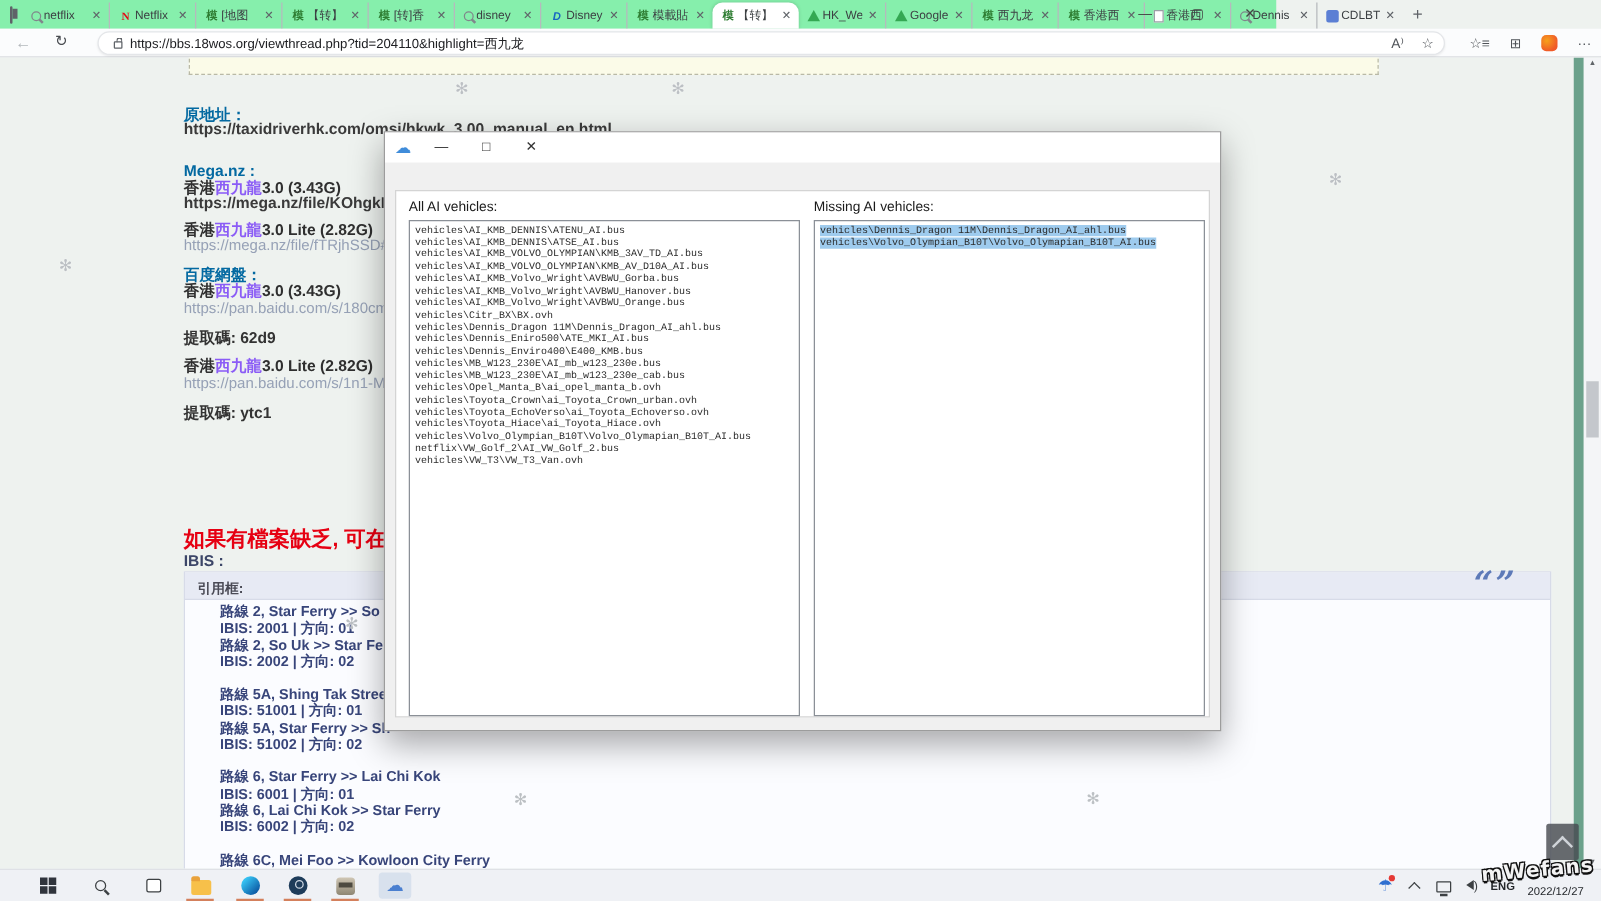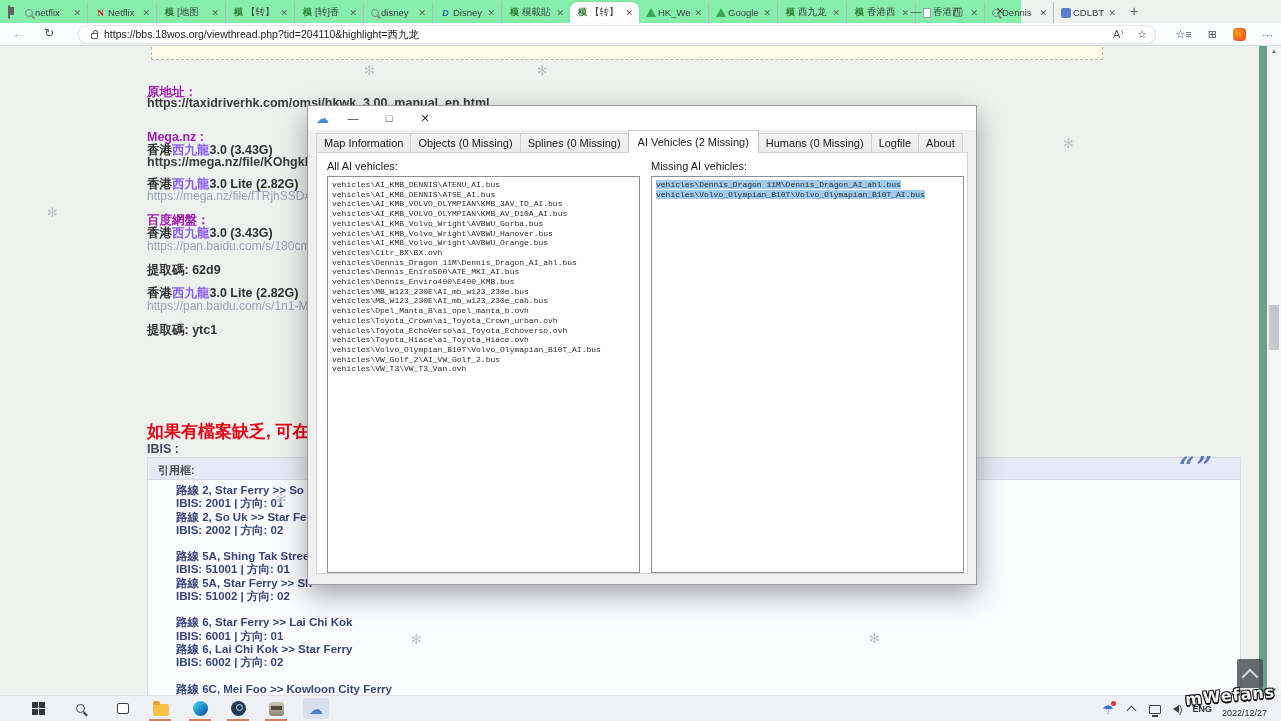--- a/index.html
+++ b/index.html
@@ -39,21 +39,21 @@
   #lock-icon:before { content:""; position:absolute; left:1px; top:-4px; width:3px; height:3px; border:1px solid #5f6368; border-bottom:none; border-radius:3px 3px 0 0; }
   #url-text { font-size:10.5px; color:#202124; white-space:nowrap; flex:1; }
   .obar-ic { font-size:11px; color:#4f5358; margin-left:14px; flex:none; }
   #toolbar-right { position:absolute; right:8px; top:2px; height:19px; display:flex; align-items:center; }
   #toolbar-right .obar-ic { margin-left:0; margin-right:16px; }
   #ext-icon { width:13px; height:13px; border-radius:4px; background:radial-gradient(circle at 35% 35%, #f6a11c, #f05a28 70%); margin-right:16px; }
 
   
   #page { position:absolute; left:0; top:46px; width:1281px; height:649px; background:#eef2ef; overflow:hidden; }
   #cream-box { position:absolute; left:151px; top:-14px; width:952px; height:28px; background:#fbfbe8; border:1px dashed #b9b9a6; }
-  .red-head { color:#a21caf; font-weight:bold; font-size:12.5px; }
+  .red-head { color:#0369a1; font-weight:bold; font-size:12.5px; }
   .bold-url { color:#3a3a3a; font-weight:bold; font-size:12.5px; }
   .plain-url { color:#96a1b6; font-size:12px; }
   .dl-title { font-size:12.5px; font-weight:bold; color:#2f2f2f; }
   .dl-title .hl { color:#8b5cf6; }
   .code-line { font-size:12.5px; font-weight:bold; color:#333; }
   #warning-line { position:absolute; left:147px; top:374px; font-size:17px; font-weight:bold; color:#e60012; }
   #ibis-label { position:absolute; left:147px; top:396px; font-size:12.5px; font-weight:bold; color:#3c4668; }
   #quote-box { position:absolute; left:147px; top:411px; width:1094px; height:260px; background:#fbfcff; border:1px solid #d7dbe8; }
   #quote-head { height:22px; background:#e7eaf4; border-bottom:1px solid #d7dbe8; position:relative; }
   #quote-head .qlabel { position:absolute; left:10px; top:5px; font-size:11px; font-weight:bold; color:#4a4a55; }
@@ -328,36 +328,20 @@
   <div id="scroll-top-btn"></div>
 </div>
 
 <div id="dialog">
   <div id="dlg-titlebar">
     <span id="dlg-icon">☁</span>
     <span class="dlg-btn">—</span>
     <span class="dlg-btn">□</span>
     <span class="dlg-btn">✕</span>
   </div>
-  <div id="dlg-tabs">
-
-      <span class="dtab">Map Information</span>
-
-      <span class="dtab">Objects (0 Missing)</span>
-
-      <span class="dtab">Splines (0 Missing)</span>
-
-      <span class="dtab active">AI Vehicles (2 Missing)</span>
-
-      <span class="dtab">Humans (0 Missing)</span>
-
-      <span class="dtab">Logfile</span>
-
-      <span class="dtab">About</span>
-    </div>
   <div id="dlg-panel">
     <span class="lb-label" id="all-label">All AI vehicles:</span>
     <span class="lb-label" id="missing-label">Missing AI vehicles:</span>
     <div class="listbox" id="all-list">
 
         <div class="lb-line">vehicles\AI_KMB_DENNIS\ATENU_AI.bus</div>
 
         <div class="lb-line">vehicles\AI_KMB_DENNIS\ATSE_AI.bus</div>
 
         <div class="lb-line">vehicles\AI_KMB_VOLVO_OLYMPIAN\KMB_3AV_TD_AI.bus</div>
@@ -385,21 +369,21 @@
         <div class="lb-line">vehicles\Opel_Manta_B\ai_opel_manta_b.ovh</div>
 
         <div class="lb-line">vehicles\Toyota_Crown\ai_Toyota_Crown_urban.ovh</div>
 
         <div class="lb-line">vehicles\Toyota_EchoVerso\ai_Toyota_Echoverso.ovh</div>
 
         <div class="lb-line">vehicles\Toyota_Hiace\ai_Toyota_Hiace.ovh</div>
 
         <div class="lb-line">vehicles\Volvo_Olympian_B10T\Volvo_Olymapian_B10T_AI.bus</div>
 
-        <div class="lb-line">vehicles\VW_Golf_2\AI_VW_Golf_2.bus</div>
+        <div class="lb-line">netflix\VW_Golf_2\AI_VW_Golf_2.bus</div>
 
         <div class="lb-line">vehicles\VW_T3\VW_T3_Van.ovh</div>
       </div>
     <div class="listbox" id="missing-list">
 
         <div class="lb-line"><span class="sel">vehicles\Dennis_Dragon 11M\Dennis_Dragon_AI_ahl.bus</span></div>
 
         <div class="lb-line"><span class="sel">vehicles\Volvo_Olympian_B10T\Volvo_Olymapian_B10T_AI.bus</span></div>
       </div>
   </div>

